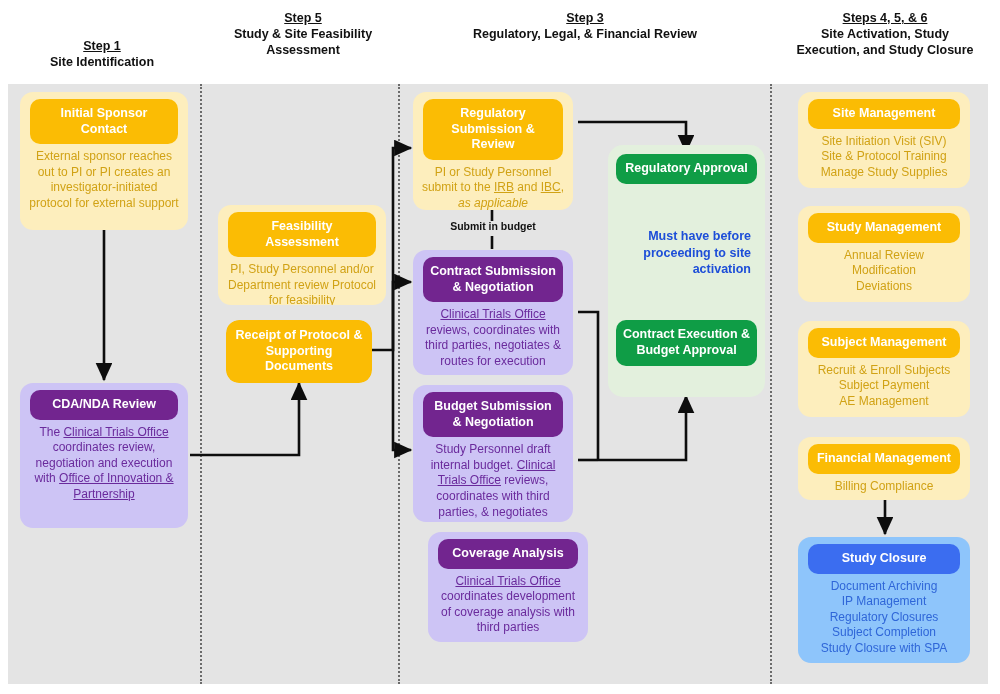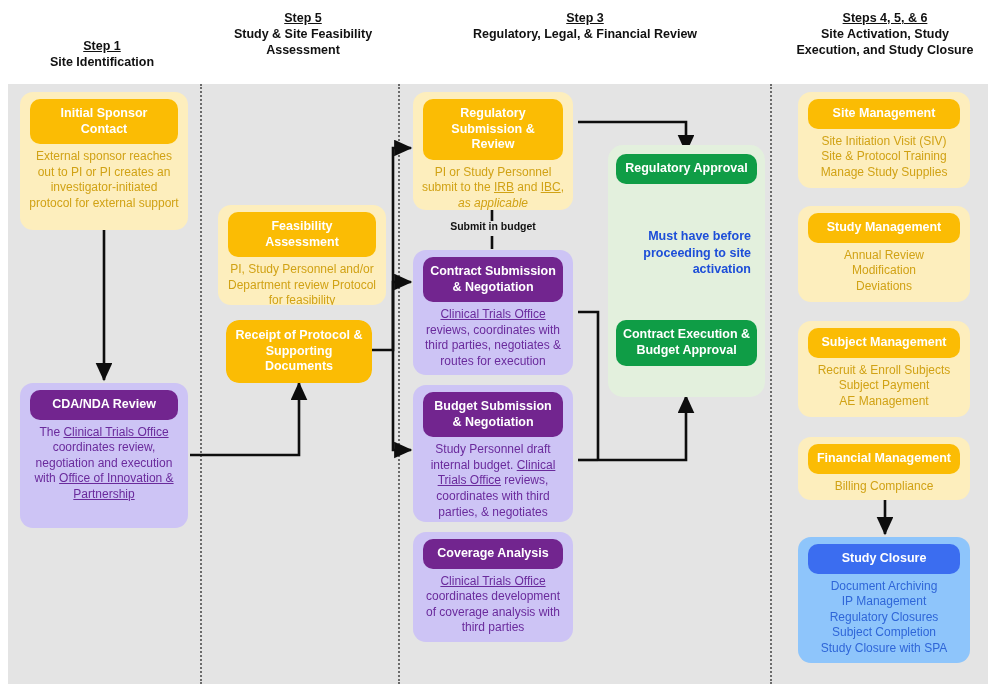--- a/index.html
+++ b/index.html
@@ -202,21 +202,21 @@
     </div>
   </div>
 
   <div class="node n-purple" style="left:413px;top:385px;width:160px;height:137px;">
     <div class="hdr">Budget Submission &amp; Negotiation</div>
     <div class="body">
       <span>Study Personnel draft internal budget. </span><span class="lnk">Clinical Trials Office</span><span> reviews, coordinates with third parties, &amp; negotiates</span>
     </div>
   </div>
 
-  <div class="node n-purple" style="left:413px;top:532px;width:160px;height:110px;">
+  <div class="node n-purple" style="left:428px;top:532px;width:160px;height:110px;">
     <div class="hdr">Coverage Analysis</div>
     <div class="body">
       <span class="lnk">Clinical Trials Office</span><span> coordinates development of coverage analysis with third parties</span>
     </div>
   </div>
 
   <div class="node n-green" style="left:608px;top:145px;width:157px;height:252px;">
     <div class="hdr" style="margin:9px 8px 0 8px;">Regulatory Approval</div>
     <div class="mid" style="margin:44px 14px 0 14px;">Must have before proceeding to site activation</div>
     <div class="hdr" style="margin:42px 8px 0 8px;">Contract Execution &amp; Budget Approval</div>

